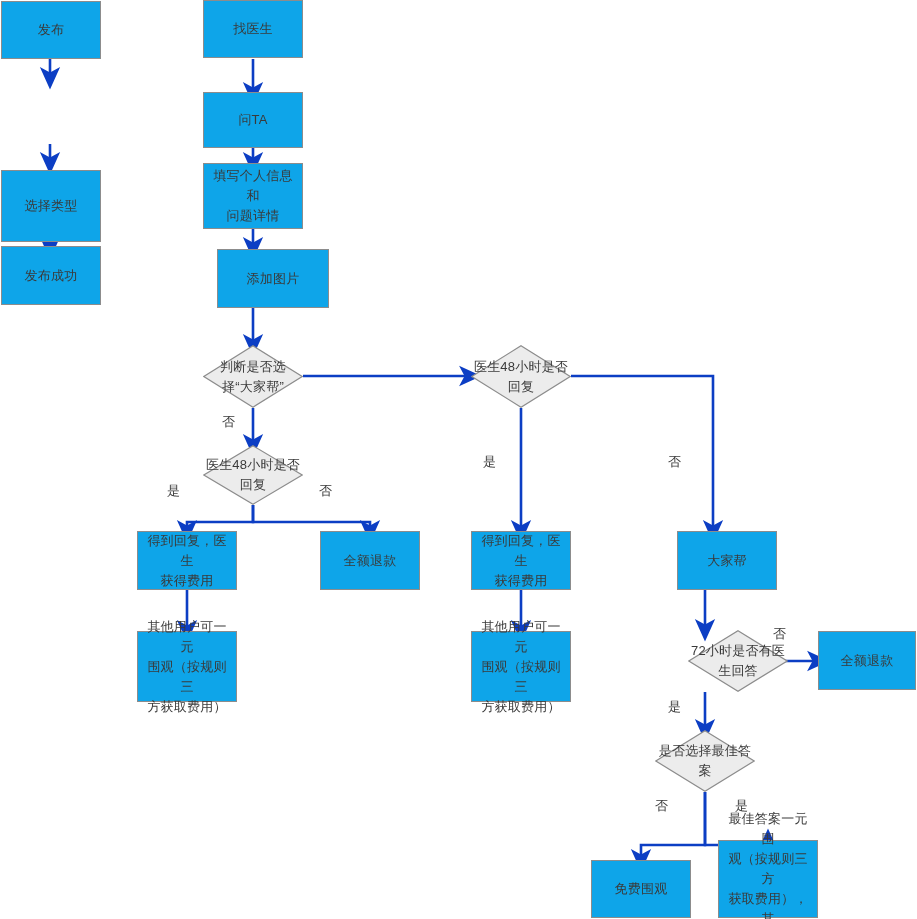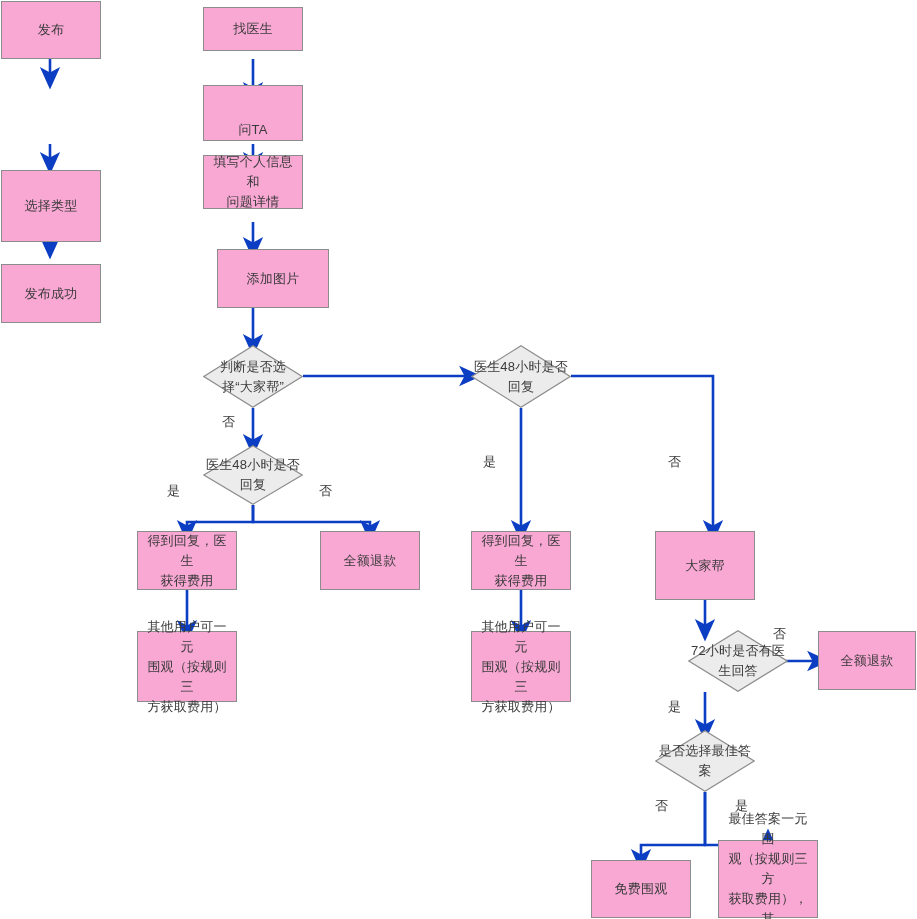--- a/index.html
+++ b/index.html
@@ -33,21 +33,21 @@
     display: flex;
     align-items: center;
     justify-content: center;
     text-align: center;
     color: #3a3a3a;
     font-size: 13px;
     line-height: 20px;
     letter-spacing: 0.2px;
   }
   .node.process {
-    background: #f9a8d4;
+    background: #0ea5e9;
     border: 1px solid #8c8c8c;
   }
   .node .txt {
     padding: 0 6px;
     white-space: pre-line;
   }
   .node.decision {
     background: transparent;
     border: none;
   }
@@ -119,33 +119,33 @@
 
   <div class="node process" style="left:1px;  top:1px;   width:100px; height:58px;">
     <span class="txt">发布</span>
   </div>
 
 
   <div class="node process" style="left:1px;  top:170px; width:100px; height:72px;">
     <span class="txt">选择类型</span>
   </div>
 
-  <div class="node process" style="left:1px;  top:264px; width:100px; height:59px;">
+  <div class="node process" style="left:1px;  top:246px; width:100px; height:59px;">
     <span class="txt">发布成功</span>
   </div>
 
-  <div class="node process" style="left:203px; top:7px;   width:100px; height:44px;text-align:center;">
+  <div class="node process" style="left:203px; top:0;   width:100px; height:58px;text-align:center;">
     <span class="txt">找医生</span>
   </div>
 
-  <div class="node process" style="left:203px; top:85px;  width:100px; height:56px;align-items:flex-end;">
+  <div class="node process" style="left:203px; top:92px;  width:100px; height:56px;">
     <span class="txt">问TA</span>
   </div>
 
-  <div class="node process" style="left:203px; top:155px; width:100px; height:54px;align-items:center;">
+  <div class="node process" style="left:203px; top:163px; width:100px; height:66px;align-items:center;">
     <span class="txt">填写个人信息和
 问题详情</span>
   </div>
 
   <div class="node process" style="left:217px; top:249px; width:112px; height:59px;">
     <span class="txt">添加图片</span>
   </div>
 
   <div class="node decision" style="left:203px; top:345px; width:100px; height:63px;">
     <svg class="dshape" viewBox="0 0 100 63" preserveAspectRatio="none">
@@ -190,21 +190,21 @@
     <span class="txt">得到回复，医生
 获得费用</span>
   </div>
 
   <div class="node process" style="left:471px; top:631px; width:100px; height:71px;">
     <span class="txt">其他用户可一元
 围观（按规则三
 方获取费用）</span>
   </div>
 
-  <div class="node process" style="left:655px; top:531px; width:100px; height:69px;">
+  <div class="node process" style="left:677px; top:531px; width:100px; height:59px;">
     <span class="txt">大家帮</span>
   </div>
 
   <div class="node decision" style="left:688px; top:630px; width:100px; height:62px;">
     <svg class="dshape" viewBox="0 0 100 62" preserveAspectRatio="none">
       <polygon points="50,0.8 99.2,31 50,61.2 0.8,31" fill="#ececec" stroke="#8c8c8c" stroke-width="1.2"></polygon>
     </svg>
     <span class="txt">72小时是否有医
 生回答</span>
   </div>

